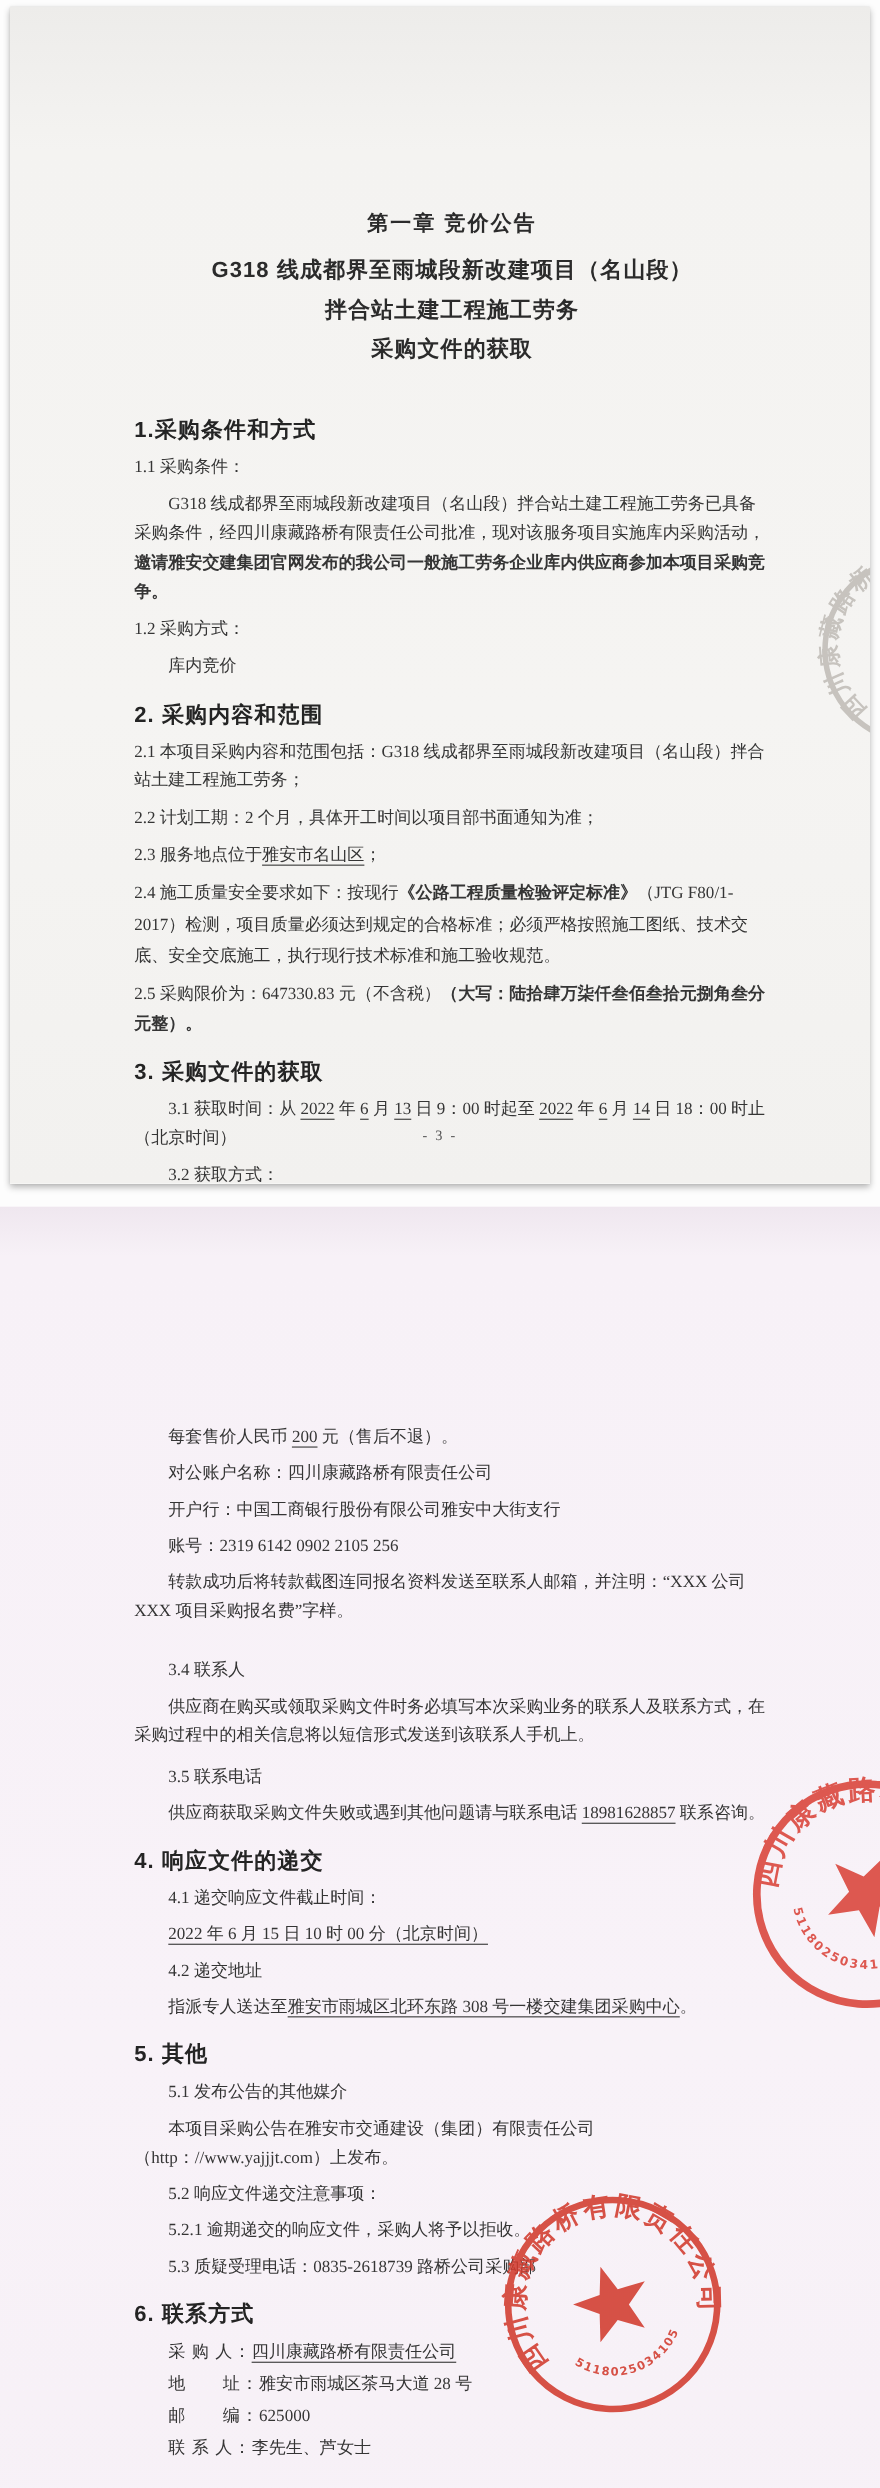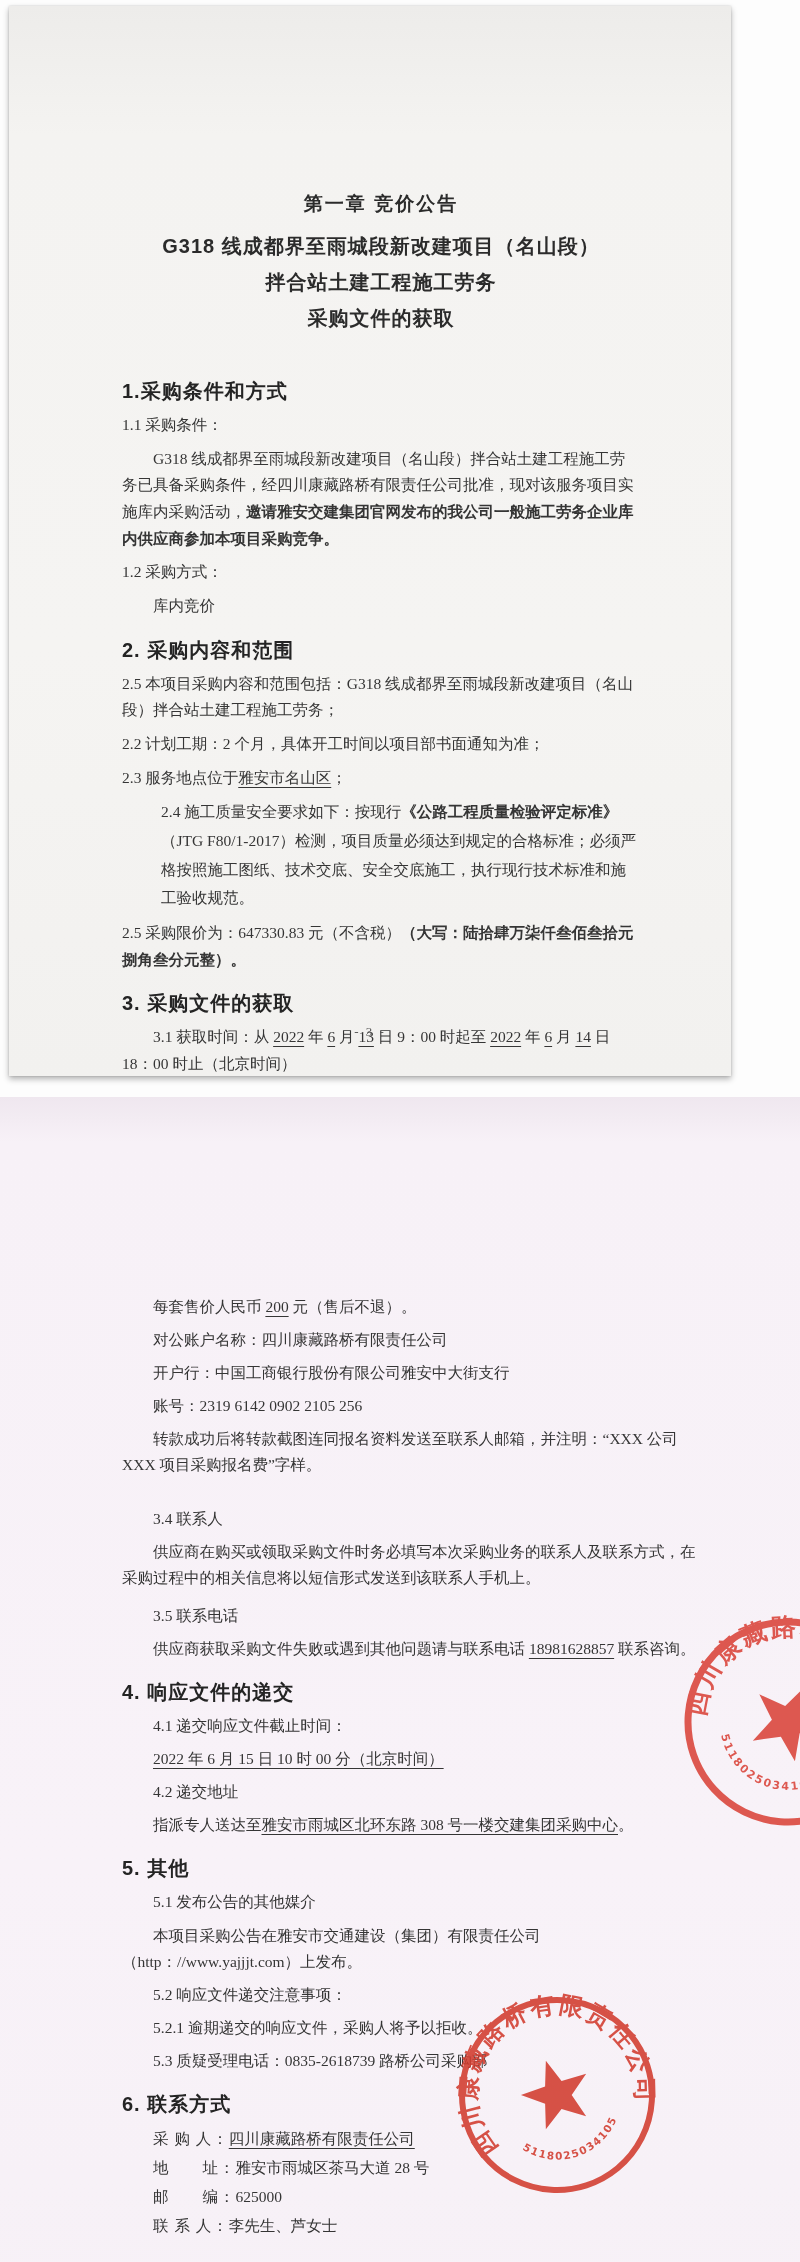--- a/index.html
+++ b/index.html
@@ -1,19 +1,19 @@
 <!DOCTYPE html>
 <html><head>
 <meta charset="utf-8">
 <style>
   html,body{margin:0;padding:0;background:#fdfdfd;}
   .canvas{position:relative;width:800px;height:2262px;overflow:hidden;
     font-family:"Liberation Serif","DejaVu Serif",serif;color:#353535;}
   
-  .page1{position:absolute;left:9px;top:6px;width:722px;height:1070px;
+  .page1{position:absolute;left:9px;top:6px;width:782px;height:1070px;
     background:linear-gradient(180deg,#edecea 0,#f4f3f1 130px,#f5f4f2 60%,#f2f1ef 100%);
     box-shadow:0 3px 6px rgba(0,0,0,.30),0 0 2px rgba(0,0,0,.15);overflow:hidden;}
   .page2{position:absolute;left:0;top:1097px;width:800px;height:1395px;
     background:linear-gradient(180deg,#efe7ef 0,#f7f1f7 45px,#f8f2f8 55%,#f6f0f6 100%);
     overflow:hidden;}
   .content1{position:relative;padding:186px 91px 0 113px;font-size:15.5px;line-height:1.72;}
   .content2{position:relative;padding:190px 100px 0 122px;font-size:15.5px;line-height:1.68;}
   
   .title-block{text-align:center;font-family:"Liberation Sans","DejaVu Sans",sans-serif;font-weight:bold;color:#2b2b2b;}
   .chapter{font-size:19px;line-height:24px;margin-bottom:12px;letter-spacing:2px;}
@@ -52,24 +52,24 @@
         <div class="big-title">采购文件的获取</div>
       </div>
 
       <div class="doc-h" style="margin-top:42px;">1.采购条件和方式</div>
       <div class="line">1.1 采购条件：</div>
       <div class="line pind"><span>G318 线成都界至雨城段新改建项目（名山段）拌合站土建工程施工劳务已具备采购条件，经四川康藏路桥有限责任公司批准，现对该服务项目实施库内采购活动，</span><span class="b">邀请雅安交建集团官网发布的我公司一般施工劳务企业库内供应商参加本项目采购竞争。</span></div>
       <div class="line">1.2 采购方式：</div>
       <div class="line ind">库内竞价</div>
 
       <div class="doc-h">2. 采购内容和范围</div>
-      <div class="line">2.5 本项目采购内容和范围包括：G318 线成都界至雨城段新改建项目（名山段）拌合站土建工程施工劳务；</div>
+      <div class="line">2.1 本项目采购内容和范围包括：G318 线成都界至雨城段新改建项目（名山段）拌合站土建工程施工劳务；</div>
       <div class="line">2.2 计划工期：2 个月，具体开工时间以项目部书面通知为准；</div>
       <div class="line"><span>2.3 服务地点位于</span><span class="u">雅安市名山区</span><span>；</span></div>
-      <div class="line" style="line-height:1.85;margin-left:39px;"><span>2.4 施工质量安全要求如下：按现行</span><span class="b">《公路工程质量检验评定标准》</span><span>（JTG F80/1-2017）检测，项目质量必须达到规定的合格标准；必须严格按照施工图纸、技术交底、安全交底施工，执行现行技术标准和施工验收规范。</span></div>
+      <div class="line" style="line-height:1.85;"><span>2.4 施工质量安全要求如下：按现行</span><span class="b">《公路工程质量检验评定标准》</span><span>（JTG F80/1-2017）检测，项目质量必须达到规定的合格标准；必须严格按照施工图纸、技术交底、安全交底施工，执行现行技术标准和施工验收规范。</span></div>
       <div class="line"><span>2.5 采购限价为：647330.83 元（不含税）</span><span class="b">（大写：陆拾肆万柒仟叁佰叁拾元捌角叁分元整）。</span></div>
 
       <div class="doc-h">3. 采购文件的获取</div>
       <div class="line ind"><span>3.1 获取时间：从 </span><span class="u">2022</span><span> 年 </span><span class="u">6</span><span> 月 </span><span class="u">13</span><span> 日 9：00 时起至 </span><span class="u">2022</span><span> 年 </span><span class="u">6</span><span> 月 </span><span class="u">14</span><span> 日 18：00 时止（北京时间）</span></div>
       <div class="line ind">3.2 获取方式：</div>
 
     </div>
 
     <svg class="seal seal-grey" width="190" height="190" viewBox="0 0 190 190">
       <g transform="rotate(-28 95 95)">

